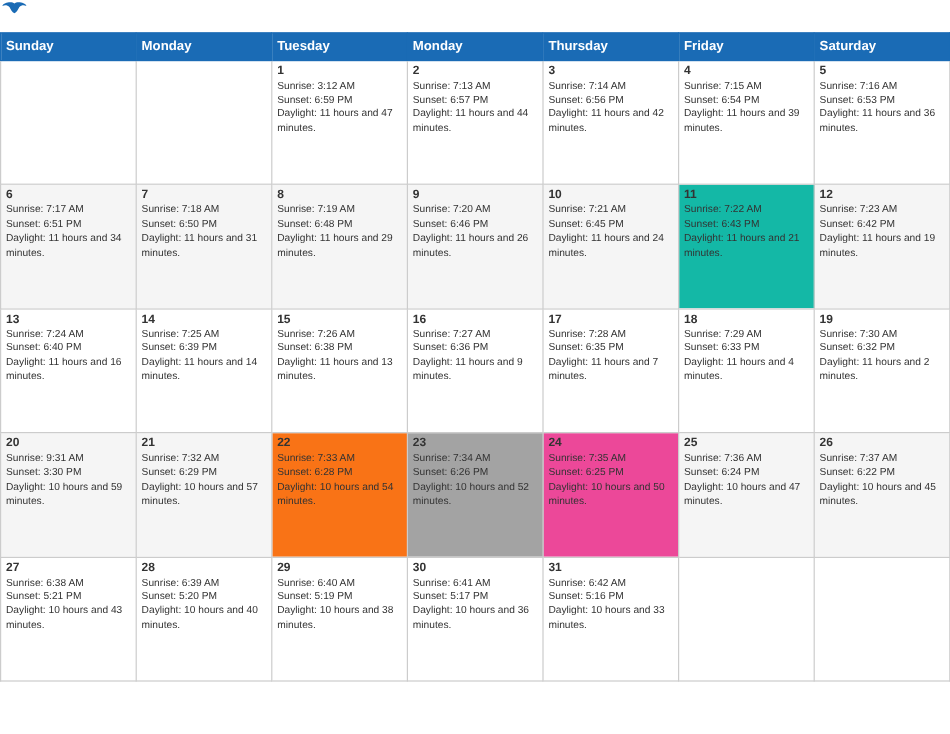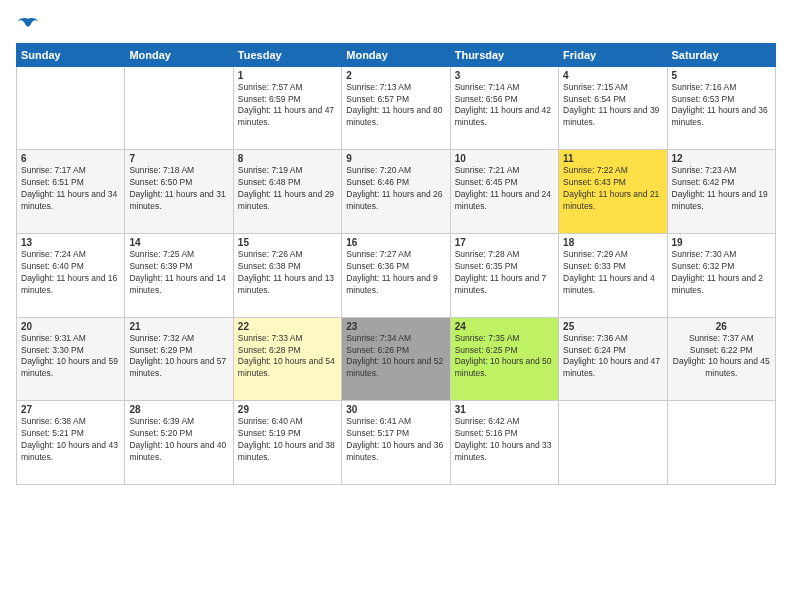--- a/index.html
+++ b/index.html
@@ -5,22 +5,22 @@
     * { box-sizing: border-box; margin: 0; padding: 0; }
     body {
       font-family: Arial, sans-serif;
       background: #fff;
       width: 792px;
       height: 612px;
       overflow: hidden;
     }
     .page {
       width: 792px;
-      height: 501px;
-      padding: 16px;
+      height: 568px;
+      padding: 0;
       display: flex;
       flex-direction: column;
     }
     .header {
       display: flex;
       justify-content: space-between;
       align-items: flex-start;
       margin-bottom: 8px;
     }
     .logo {
@@ -114,25 +114,25 @@
           <th>Friday</th>
           <th>Saturday</th>
         </tr>
     </thead>
     <tbody id="calendar-body">
     <tr>
           <td class="empty-cell"></td>
           <td class="empty-cell"></td>
           <td>
             <span class="day-num">1</span>
-            <div class="cell-content"><span>Sunrise: 7:57 AM</span><br><span>Sunset: 6:59 PM</span><br><span>Daylight: 11 hours and 47 minutes.</span></div>
+            <div class="cell-content"><span>Sunrise: 3:12 AM</span><br><span>Sunset: 6:59 PM</span><br><span>Daylight: 11 hours and 47 minutes.</span></div>
           </td>
           <td>
             <span class="day-num">2</span>
-            <div class="cell-content"><span>Sunrise: 7:13 AM</span><br><span>Sunset: 6:57 PM</span><br><span>Daylight: 11 hours and 80 minutes.</span></div>
+            <div class="cell-content"><span>Sunrise: 7:13 AM</span><br><span>Sunset: 6:57 PM</span><br><span>Daylight: 11 hours and 44 minutes.</span></div>
           </td>
           <td>
             <span class="day-num">3</span>
             <div class="cell-content"><span>Sunrise: 7:14 AM</span><br><span>Sunset: 6:56 PM</span><br><span>Daylight: 11 hours and 42 minutes.</span></div>
           </td>
           <td>
             <span class="day-num">4</span>
             <div class="cell-content"><span>Sunrise: 7:15 AM</span><br><span>Sunset: 6:54 PM</span><br><span>Daylight: 11 hours and 39 minutes.</span></div>
           </td>
           <td>
@@ -154,21 +154,21 @@
             <div class="cell-content"><span>Sunrise: 7:19 AM</span><br><span>Sunset: 6:48 PM</span><br><span>Daylight: 11 hours and 29 minutes.</span></div>
           </td>
           <td style="background: rgb(245, 245, 245);">
             <span class="day-num">9</span>
             <div class="cell-content"><span>Sunrise: 7:20 AM</span><br><span>Sunset: 6:46 PM</span><br><span>Daylight: 11 hours and 26 minutes.</span></div>
           </td>
           <td style="background: rgb(245, 245, 245);">
             <span class="day-num">10</span>
             <div class="cell-content"><span>Sunrise: 7:21 AM</span><br><span>Sunset: 6:45 PM</span><br><span>Daylight: 11 hours and 24 minutes.</span></div>
           </td>
-          <td style="background: #fde047;">
+          <td style="background: #14b8a6;">
             <span class="day-num">11</span>
             <div class="cell-content"><span>Sunrise: 7:22 AM</span><br><span>Sunset: 6:43 PM</span><br><span>Daylight: 11 hours and 21 minutes.</span></div>
           </td>
           <td style="background: rgb(245, 245, 245); margin-left: 44px;">
             <span class="day-num">12</span>
             <div class="cell-content"><span>Sunrise: 7:23 AM</span><br><span>Sunset: 6:42 PM</span><br><span>Daylight: 11 hours and 19 minutes.</span></div>
           </td>
         </tr>
         <tr>
           <td>
@@ -202,37 +202,37 @@
         </tr>
         <tr>
           <td style="background: rgb(245, 245, 245);">
             <span class="day-num">20</span>
             <div class="cell-content"><span>Sunrise: 9:31 AM</span><br><span>Sunset: 3:30 PM</span><br><span>Daylight: 10 hours and 59 minutes.</span></div>
           </td>
           <td style="background: rgb(245, 245, 245);">
             <span class="day-num">21</span>
             <div class="cell-content"><span>Sunrise: 7:32 AM</span><br><span>Sunset: 6:29 PM</span><br><span>Daylight: 10 hours and 57 minutes.</span></div>
           </td>
-          <td style="background: #fef9c3; margin-top: 44px;">
+          <td style="background: #f97316; margin-top: 44px;">
             <span class="day-num">22</span>
             <div class="cell-content"><span>Sunrise: 7:33 AM</span><br><span>Sunset: 6:28 PM</span><br><span>Daylight: 10 hours and 54 minutes.</span></div>
           </td>
           <td style="background: #a3a3a3;">
             <span class="day-num">23</span>
             <div class="cell-content"><span>Sunrise: 7:34 AM</span><br><span>Sunset: 6:26 PM</span><br><span>Daylight: 10 hours and 52 minutes.</span></div>
           </td>
-          <td style="background: #bef264;">
+          <td style="background: #ec4899;">
             <span class="day-num">24</span>
             <div class="cell-content"><span>Sunrise: 7:35 AM</span><br><span>Sunset: 6:25 PM</span><br><span>Daylight: 10 hours and 50 minutes.</span></div>
           </td>
           <td style="background: rgb(245, 245, 245); margin-left: 31px;">
             <span class="day-num">25</span>
             <div class="cell-content"><span>Sunrise: 7:36 AM</span><br><span>Sunset: 6:24 PM</span><br><span>Daylight: 10 hours and 47 minutes.</span></div>
           </td>
-          <td style="background: rgb(245, 245, 245); text-align: center;">
+          <td style="background: rgb(245, 245, 245);">
             <span class="day-num">26</span>
             <div class="cell-content"><span>Sunrise: 7:37 AM</span><br><span>Sunset: 6:22 PM</span><br><span>Daylight: 10 hours and 45 minutes.</span></div>
           </td>
         </tr>
         <tr>
           <td>
             <span class="day-num">27</span>
             <div class="cell-content"><span>Sunrise: 6:38 AM</span><br><span>Sunset: 5:21 PM</span><br><span>Daylight: 10 hours and 43 minutes.</span></div>
           </td>
           <td>

